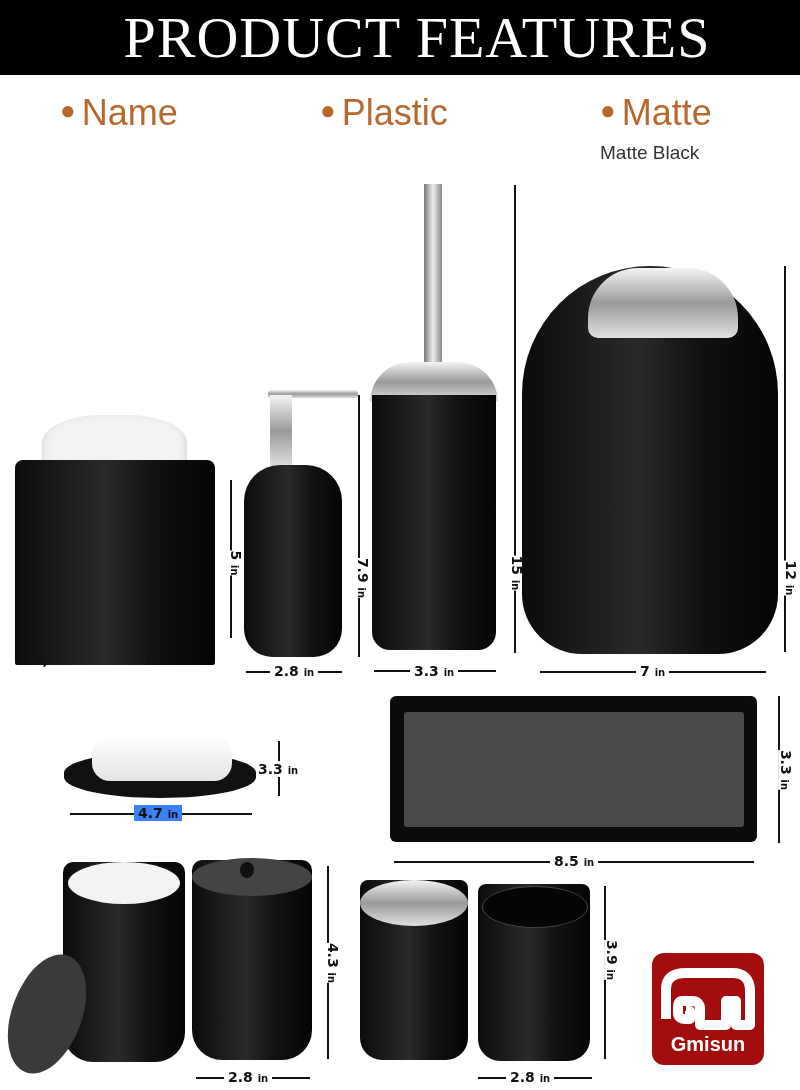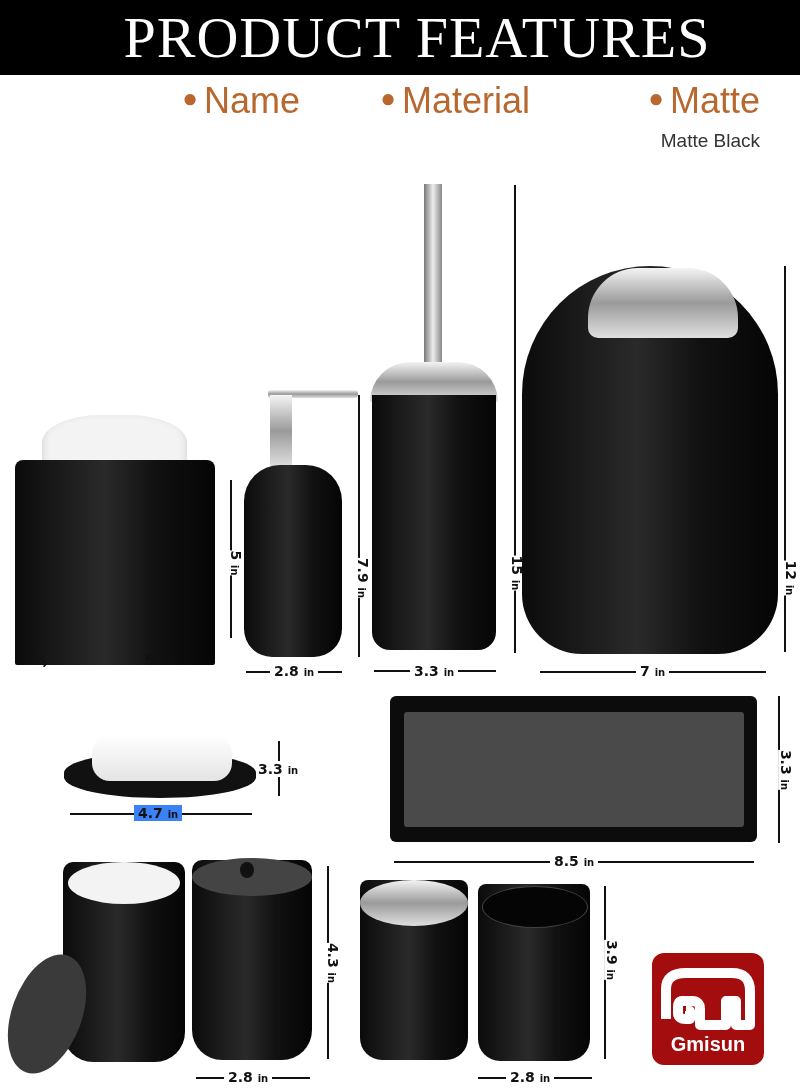--- a/index.html
+++ b/index.html
@@ -1,19 +1,19 @@
 <!DOCTYPE html>
 <html><head>
 <meta charset="utf-8">
 <style>
   html,body{margin:0;padding:0;}
   body{width:800px;height:1090px;background:#fff;position:relative;overflow:hidden;font-family:"Liberation Sans",sans-serif;}
   .banner{position:absolute;left:0;top:0;width:800px;height:75px;background:#000;display:flex;align-items:center;justify-content:center;padding-left:17px;}
   .banner span{color:#fff;font-family:"Liberation Serif",serif;font-size:58px;letter-spacing:1px;}
-  .feat{position:absolute;top:80px;text-align:right;}
+  .feat{position:absolute;top:92px;text-align:left;}
   .feat .h{color:#b8682e;font-size:36px;font-weight:normal;}
   .feat .h .dot{font-size:26px;vertical-align:6px;margin-right:6px;}
   .feat .s{color:#333;font-size:19px;margin-top:8px;}
   .abs{position:absolute;}
   .lbl{position:absolute;font-family:"DejaVu Sans",sans-serif;font-weight:bold;font-size:14px;color:#111;white-space:nowrap;}
   .lbl small{font-size:10px;}
   .hline{position:absolute;height:1.5px;background:#111;}
   .vline{position:absolute;width:1.5px;background:#111;}
   .rot{transform:rotate(90deg);transform-origin:center;}
   .blk{background:linear-gradient(90deg,#0b0b0b 0%,#2a2a2a 45%,#111 70%,#050505 100%);}
@@ -23,21 +23,21 @@
 <body>
 
 <div class="banner">
   <span>PRODUCT FEATURES</span>
 </div>
 
 <div class="feat" style="left:60px;width:240px;">
   <div class="h"><span class="dot">●</span><span>Name</span></div>
 </div>
 <div class="feat" style="left:320px;width:210px;">
-  <div class="h"><span class="dot">●</span><span>Material</span></div>
+  <div class="h"><span class="dot">●</span><span>Plastic</span></div>
 </div>
 <div class="feat" style="left:600px;width:160px;">
   <div class="h"><span class="dot">●</span><span>Matte</span></div>
   <div class="s">Matte Black</div>
 </div>
 
 <div>
   <div class="abs" style="left:42px;top:415px;width:145px;height:70px;background:#f3f3f3;border-radius:40% 40% 10% 10%;box-shadow:inset 0 -4px 8px #ccc;"></div>
   <div class="abs blk" style="left:15px;top:460px;width:200px;height:205px;border-radius:8px 8px 2px 2px;"></div>
   <div class="lbl" style="left:26px;top:648px;transform:rotate(40deg);"><span>5</span> <small>in</small></div>

